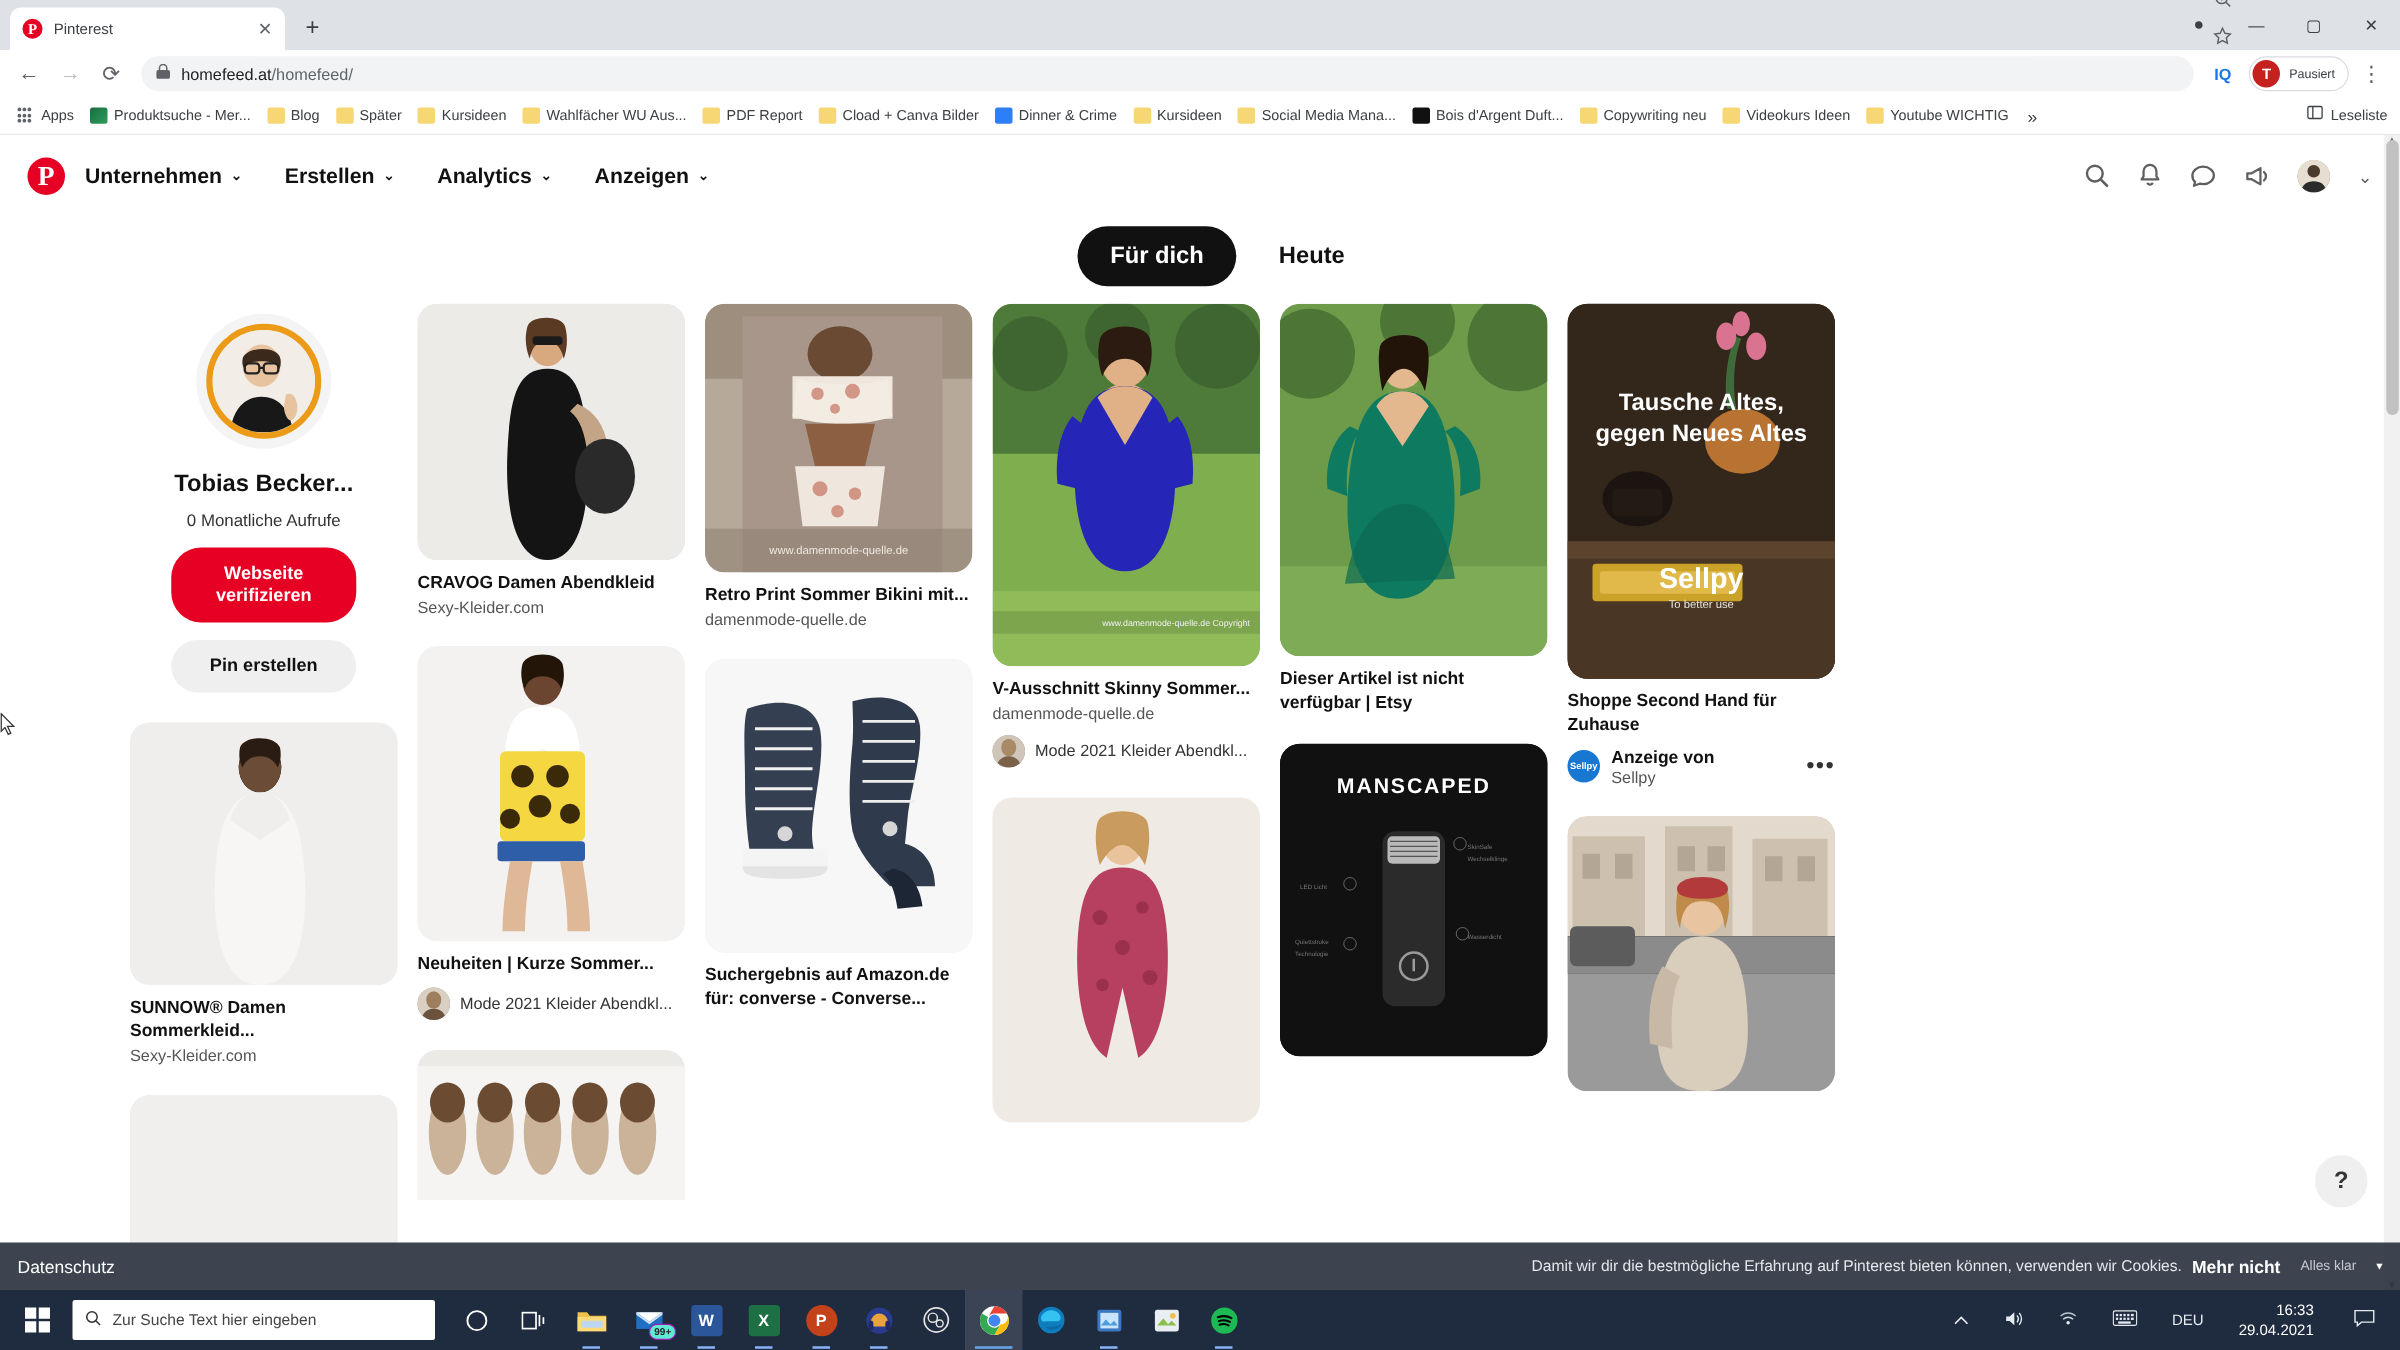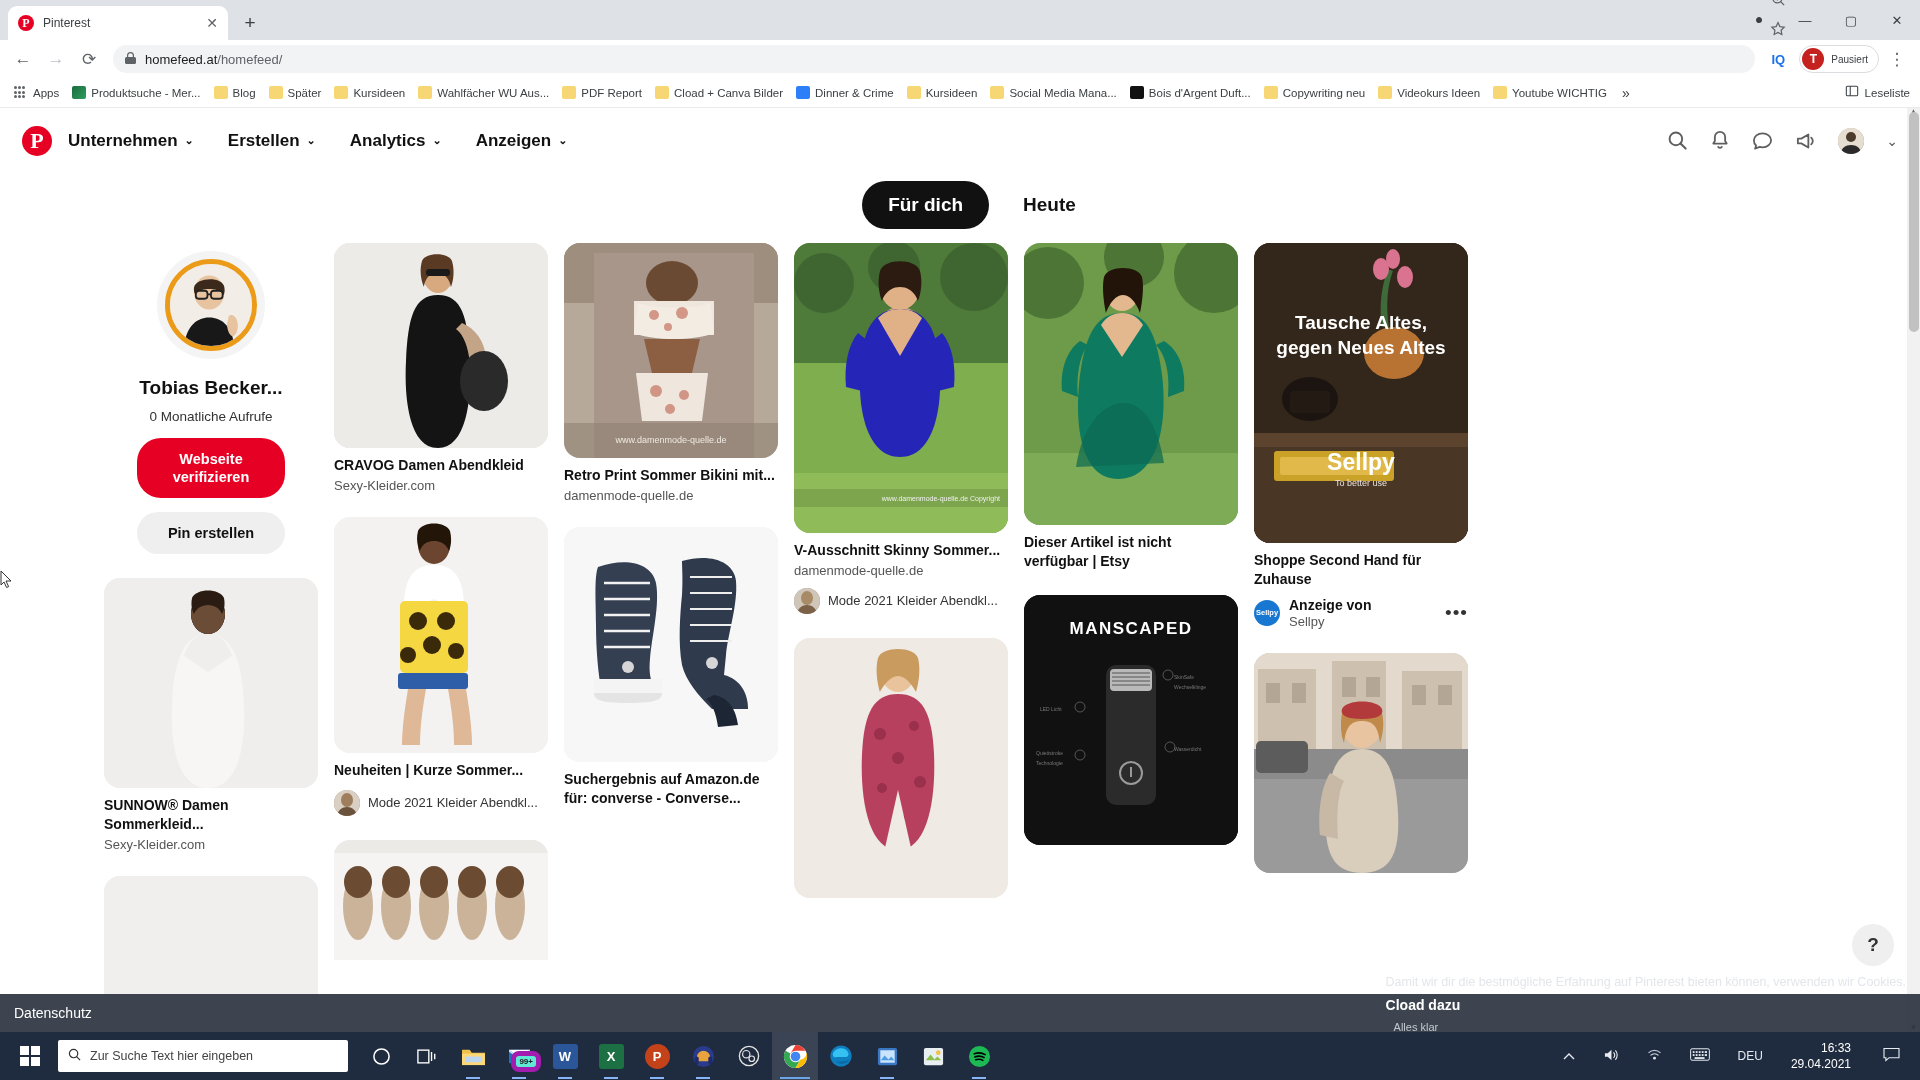--- a/index.html
+++ b/index.html
@@ -154,21 +154,21 @@
     background: #efefef; display: flex; align-items: center; justify-content: center;
     font-size: 19px; font-weight: bold; color: #333; cursor: pointer; z-index: 20;
   }
 
   .cookiebar {
     position: absolute; left: 0; right: 0; bottom: 0; height: 38px;
     background: rgba(45,52,64,.92); display: flex; align-items: center;
     padding: 0 14px; z-index: 30;
   }
   .ck-left { font-size: 14px; color: #fff; }
-  .ck-mid { margin-left: auto; display: flex; align-items: flex-start; gap: 8px; flex-direction: column; }
+  .ck-mid { margin-left: auto; display: flex; align-items: center; gap: 8px; }
   .ck-text { font-size: 12.5px; color: #e3e6ea; }
   .ck-more { font-size: 14px; color: #fff; font-weight: bold; cursor: pointer; }
   .ck-accept { font-size: 11px; color: #c3c8d0; cursor: pointer; margin-left: 8px; }
   .ck-caret { color: #fff; font-size: 10px; margin-left: 8px; cursor: pointer; }
 
   .scrollbar { position: absolute; right: 0; top: 0; width: 13px; height: 924px; background: #f1f1f1; z-index: 25; }
   .scrollthumb { position: absolute; right: 1px; top: 4px; width: 10px; height: 220px; background: #c1c1c1; border-radius: 5px; }
   .scroll-up, .scroll-dn { position: absolute; right: 1px; width: 11px; text-align: center; font-size: 8px; color: #666; }
   .scroll-up { top: -1px; } .scroll-dn { bottom: 0; }
 
@@ -779,21 +779,21 @@
 
       </div>
     </div>
 
     <div class="help-fab">?</div>
 
     <div class="cookiebar">
       <span class="ck-left">Datenschutz</span>
       <span class="ck-mid">
         <span class="ck-text">Damit wir dir die bestmögliche Erfahrung auf Pinterest bieten können, verwenden wir Cookies.</span>
-        <span class="ck-more">Cload dazu</span>
+        <span class="ck-more">Mehr nicht</span>
         <span class="ck-accept">Alles klar</span>
         <span class="ck-caret">▾</span>
       </span>
     </div>
 
     <div class="scrollbar">
       <div class="scroll-up">▲</div>
       <div class="scrollthumb"></div>
       <div class="scroll-dn">▼</div>
     </div>
@@ -842,21 +842,21 @@
           <path d="M1 8h24v12H1z" fill="#ffd978"></path>
           <path d="M4 11h18v6H4z" fill="#bcd7ef"></path>
         </svg>
     </div>
     <div class="tb-app running" style="position:relative">
       <svg width="25" height="21" viewBox="0 0 26 22">
           <path d="M2 4h22v14H2z" fill="#1f6fc4"></path>
           <path d="M2 4l11 8 11-8z" fill="#fff"></path>
           <path d="M2 4l11 8 11-8v2l-11 8L2 6z" fill="#cfe3f7"></path>
         </svg>
-      <span style="position:absolute;right:1px;bottom:8px;background:#5eead4;color:#222;font-size:8px;font-weight:bold;border-radius:8px;padding:0 3px;line-height:11px;border:5px solid #a21caf">99+</span>
+      <span style="position:absolute;right:1px;bottom:8px;background:#5eead4;color:#222;font-size:8px;font-weight:bold;border-radius:8px;padding:0 3px;line-height:11px;border:1px solid #a21caf">99+</span>
     </div>
     <div class="tb-app running">
       <span class="appico" style="background:#2b579a">W</span>
     </div>
     <div class="tb-app running">
       <span class="appico" style="background:#1d7044">X</span>
     </div>
     <div class="tb-app running">
       <span class="appico" style="background:#c4421a;border-radius:50%">P</span>
     </div>

